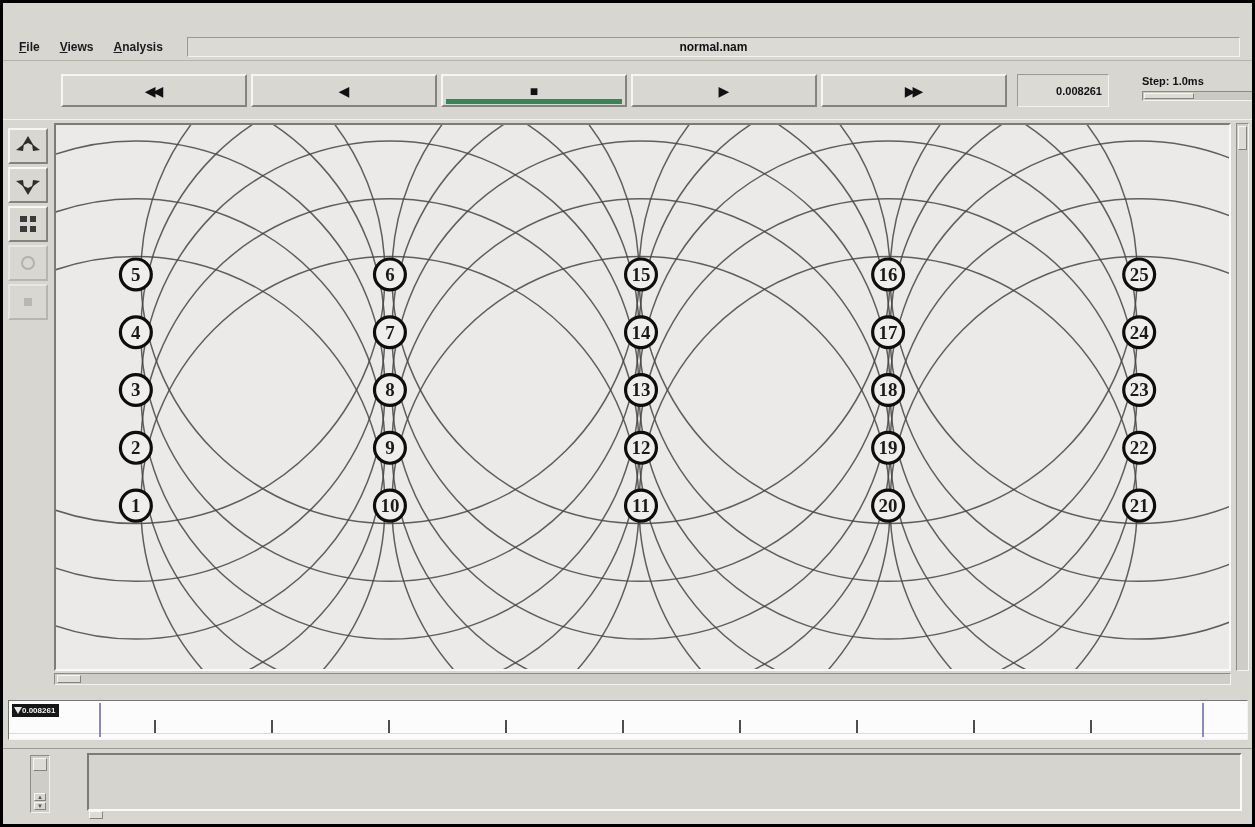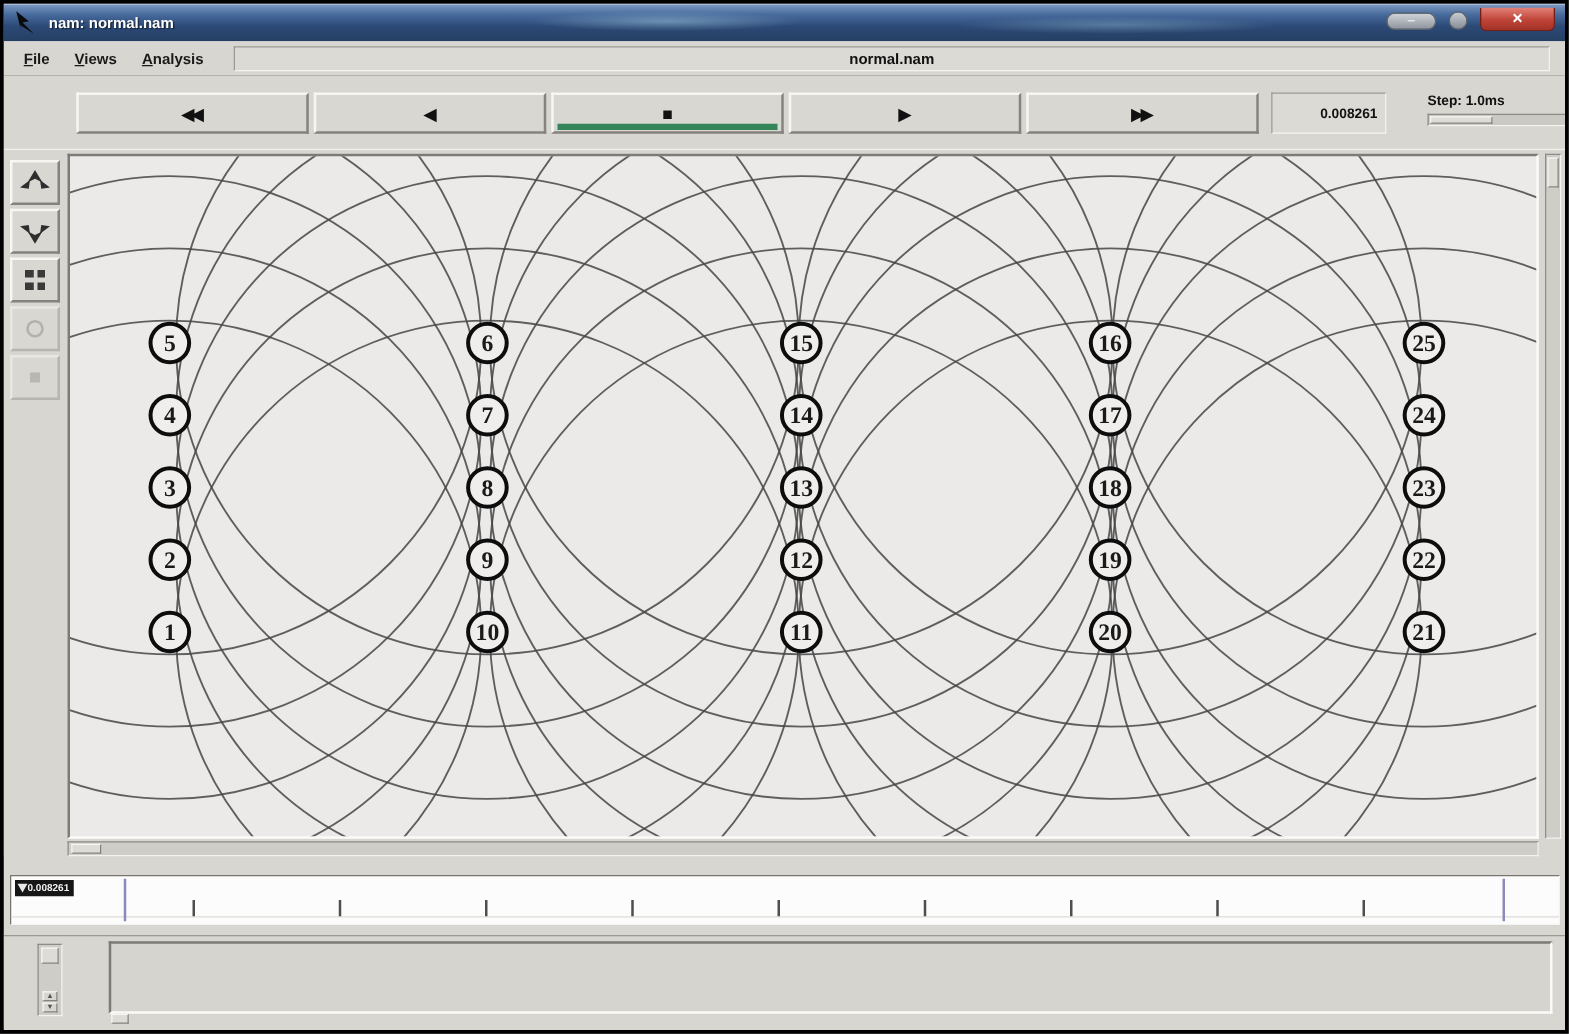--- a/index.html
+++ b/index.html
@@ -105,35 +105,20 @@
     border:2px solid;border-color:#7d7b76 #fbfaf8 #fbfaf8 #7d7b76;}
   .corner-grip{position:absolute;left:86px;top:62px;width:14px;height:8px;background:#dedcd7;
     border:1px solid;border-color:#f7f6f3 #85837e #85837e #f7f6f3;}
 </style>
 </head>
 <body>
 
 <div class="frame">
   <div class="window">
 
-    <div class="titlebar">
-      <div class="tb-blotch1"></div>
-      <div class="tb-blotch2"></div>
-      <span class="app-icon">
-        <svg width="20" height="20" viewBox="0 0 20 20">
-          <path d="M2 1 L12 9 L7 10 L16 19 L5 12 L6 17 Z" fill="#0a0a0a"></path>
-        </svg>
-      </span>
-      <span class="title-text">nam: normal.nam</span>
-      <span class="win-buttons">
-        <span class="btn-min">–</span>
-        <span class="btn-max"></span>
-        <span class="btn-close">✕</span>
-      </span>
-    </div>
 
     <div class="menubar">
       <span class="menu-item accel"><u>F</u>ile</span>
       <span class="menu-item accel"><u>V</u>iews</span>
       <span class="menu-item accel"><u>A</u>nalysis</span>
       <span class="menu-docstrip">
         <span class="menu-doctitle">normal.nam</span>
       </span>
     </div>
 

